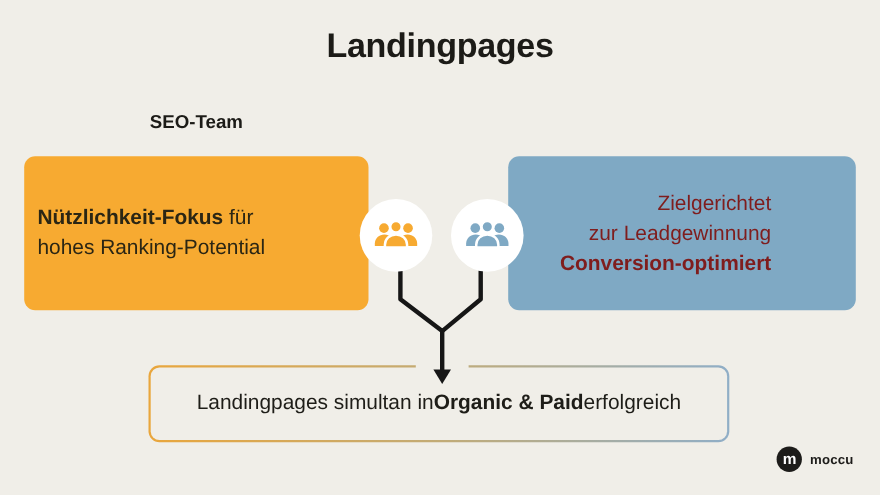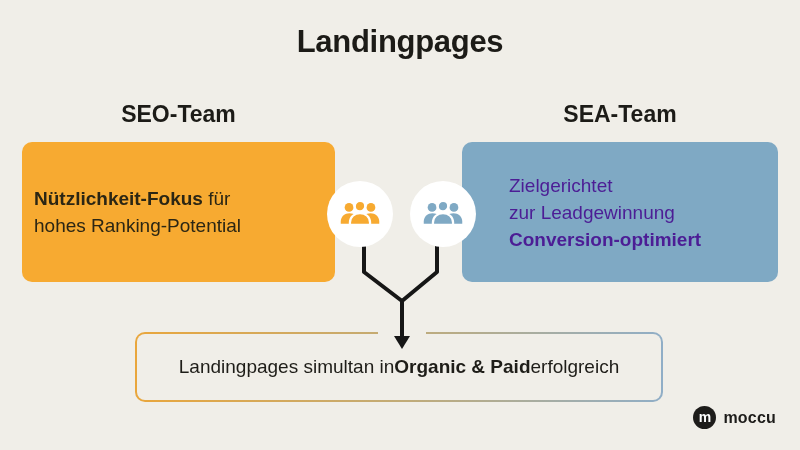--- a/index.html
+++ b/index.html
@@ -15,34 +15,34 @@
   }
   .canvas{
     position:relative;width:800px;height:450px;overflow:hidden;
     background:var(--background);color:var(--ink);
   }
   .title{
     position:absolute;top:24px;left:0;width:100%;text-align:center;
     font-size:31px;font-weight:700;letter-spacing:-0.3px;color:var(--ink);
   }
   .team-heading{
-    position:absolute;top:101px;font-size:23px;font-weight:700;
+    position:absolute;top:101px;font-size:17px;font-weight:700;
     text-align:center;color:var(--ink);
   }
   .team-heading.seo{left:22px;width:313px;}
   .team-heading.sea{left:462px;width:316px;}
   .card{
     position:absolute;top:142px;height:140px;border-radius:10px;
     display:flex;align-items:center;z-index:1;
   }
   .card-seo{left:22px;width:313px;background:var(--seo-orange);padding-left:12px;}
   .card-sea{left:462px;width:316px;background:var(--sea-blue);padding-left:47px;}
   .card p{font-size:19px;line-height:27px;}
   .card-seo p{color:#2B2614;}
-  .card-sea p{color:#4c1d95;}
+  .card-sea p{color:#7f1d1d;text-align:right;}
   .card .line{display:block;}
   .card strong{font-weight:700;}
   .bubble{
     position:absolute;top:181px;width:66px;height:66px;border-radius:50%;
     background:var(--circle-bg);display:flex;align-items:center;justify-content:center;
     z-index:3;
   }
   .bubble.left{left:327px;}
   .bubble.right{left:410px;}
   .bubble svg{width:42px;height:36px;display:block;}
@@ -69,31 +69,30 @@
   .result-inner strong{font-weight:700;}
   .logo{
     position:absolute;right:24px;bottom:21px;display:flex;align-items:center;
     gap:7px;z-index:4;
   }
   .logo-mark{
     width:23px;height:23px;border-radius:50%;background:var(--logo-black);
     color:#fff;display:flex;align-items:center;justify-content:center;
     font-size:14px;font-weight:700;line-height:1;padding-bottom:2px;
   }
-  .logo-word{font-size:16px;font-weight:700;color:var(--logo-black);letter-spacing:0.2px;}
+  .logo-word{font-size:12px;font-weight:700;color:var(--logo-black);letter-spacing:0.2px;}
 </style>
 </head>
 <body>
 
 <div class="canvas">
 
   <h1 class="title">Landingpages</h1>
 
   <div class="team-heading seo">SEO-Team</div>
-  <div class="team-heading sea">SEA-Team</div>
 
   <div class="card card-seo">
     <p>
         <span class="line"><strong>Nützlichkeit-Fokus</strong><span> für</span></span>
         <span class="line">hohes Ranking-Potential</span>
       </p>
   </div>
 
   <div class="card card-sea">
     <p>

